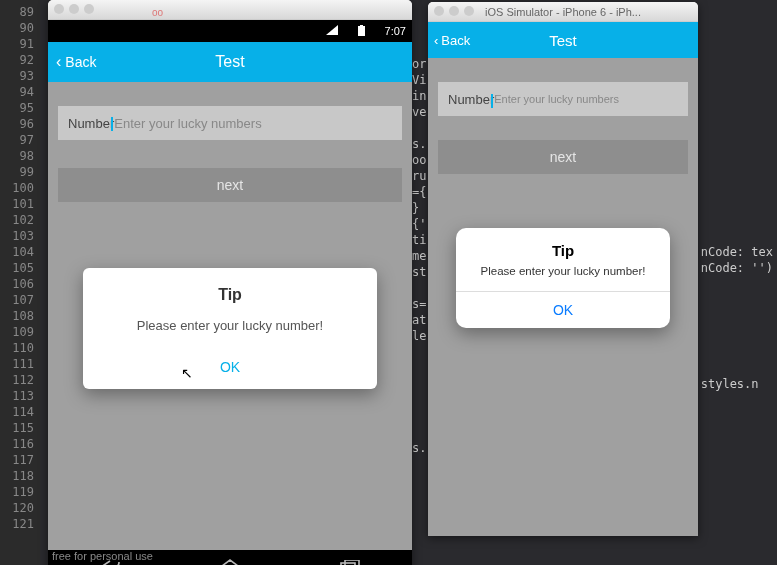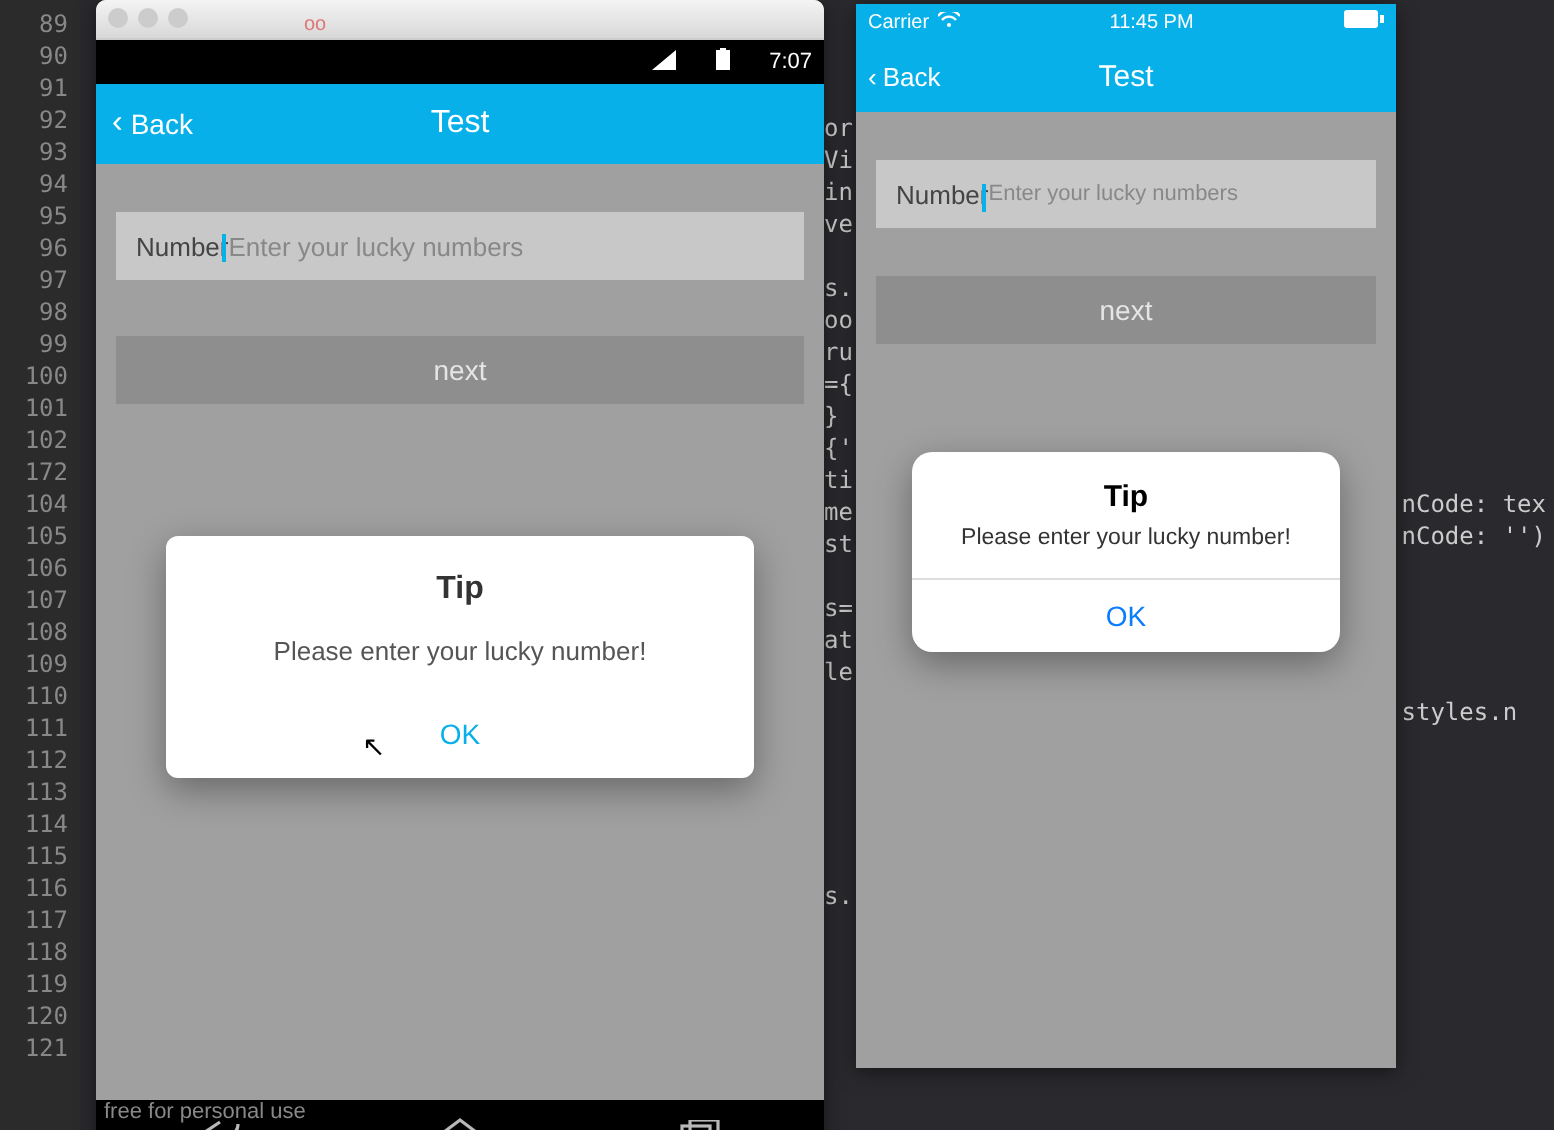--- a/index.html
+++ b/index.html
@@ -136,21 +136,21 @@
     <div>93</div>
     <div>94</div>
     <div>95</div>
     <div>96</div>
     <div>97</div>
     <div>98</div>
     <div>99</div>
     <div>100</div>
     <div>101</div>
     <div>102</div>
-    <div>172</div>
+    <div>103</div>
     <div>104</div>
     <div>105</div>
     <div>106</div>
     <div>107</div>
     <div>108</div>
     <div>109</div>
     <div>110</div>
     <div>111</div>
     <div>112</div>
     <div>113</div>
@@ -187,21 +187,21 @@
     <div>&nbsp;</div>
     <div>&nbsp;</div>
     <div>&nbsp;</div>
     <div>&nbsp;</div>
     <div>&nbsp;</div>
     <div>s.</div>
   </div>
 <div class="right-code" id="rightfrag">
     <div>nCode: tex</div>
     <div>nCode: '')</div>
-    <div style="margin-top: 72px;">styles.n</div>
+    <div style="margin-top: 100px;">styles.n</div>
   </div>
 
 <div class="gm-toolbar">
   <div class="itm">
     <svg width="18" height="24" viewBox="0 0 18 24">
         <rect x="4" y="3" width="10" height="18" stroke="#eee" fill="none" stroke-width="1.5"></rect>
         <rect x="7" y="0" width="4" height="3" fill="#eee"></rect>
         <rect x="6" y="13" width="6" height="6" fill="#eee"></rect>
       </svg>
   </div>
@@ -313,39 +313,29 @@
       <span><svg width="22" height="14" viewBox="0 0 22 14">
             <rect x="1" y="3" width="14" height="10" stroke="#ccc" fill="none" stroke-width="1.6"></rect>
             <rect x="5" y="0" width="14" height="10" stroke="#ccc" fill="none" stroke-width="1.6"></rect>
           </svg></span>
     </div>
   </div>
 </div>
 <div class="footer-note">free for personal use</div>
 
 <div id="ios-window" class="mac-window">
+  <div class="mac-titlebar">
+    <div class="traffic">
+        <span></span>
+        <span></span>
+        <span></span>
+      </div>
+    <span class="ios-extra">iOS Simulator - iPhone 6 - iPh...</span>
+  </div>
   <div class="body">
-    <div class="ios-statusbar">
-      <span style="display:flex;align-items:center;gap:4px">
-        <span>Carrier</span>
-        <span>
-          <svg width="11" height="8" viewBox="0 0 11 8">
-              <path d="M0 2 A7 7 0 0 1 11 2 M2 4 A4.5 4.5 0 0 1 9 4" stroke="#fff" fill="none" stroke-width="1.2"></path>
-              <circle cx="5.5" cy="6.5" r="1" fill="#fff"></circle>
-            </svg>
-        </span>
-      </span>
-      <span>11:45 PM</span>
-      <span>
-        <svg width="20" height="9" viewBox="0 0 20 9">
-            <rect x="0" y="0" width="17" height="9" rx="1.5" fill="#fff"></rect>
-            <rect x="18" y="2.5" width="2" height="4" fill="#fff"></rect>
-          </svg>
-      </span>
-    </div>
     <div class="ios-app-header">
       <div class="back">
         <span class="chev">‹</span>
         <span>Back</span>
       </div>
       <div class="title">Test</div>
     </div>
     <div class="ios-content">
       <div class="field-row ios-field">
         <span class="lbl">Number</span>

